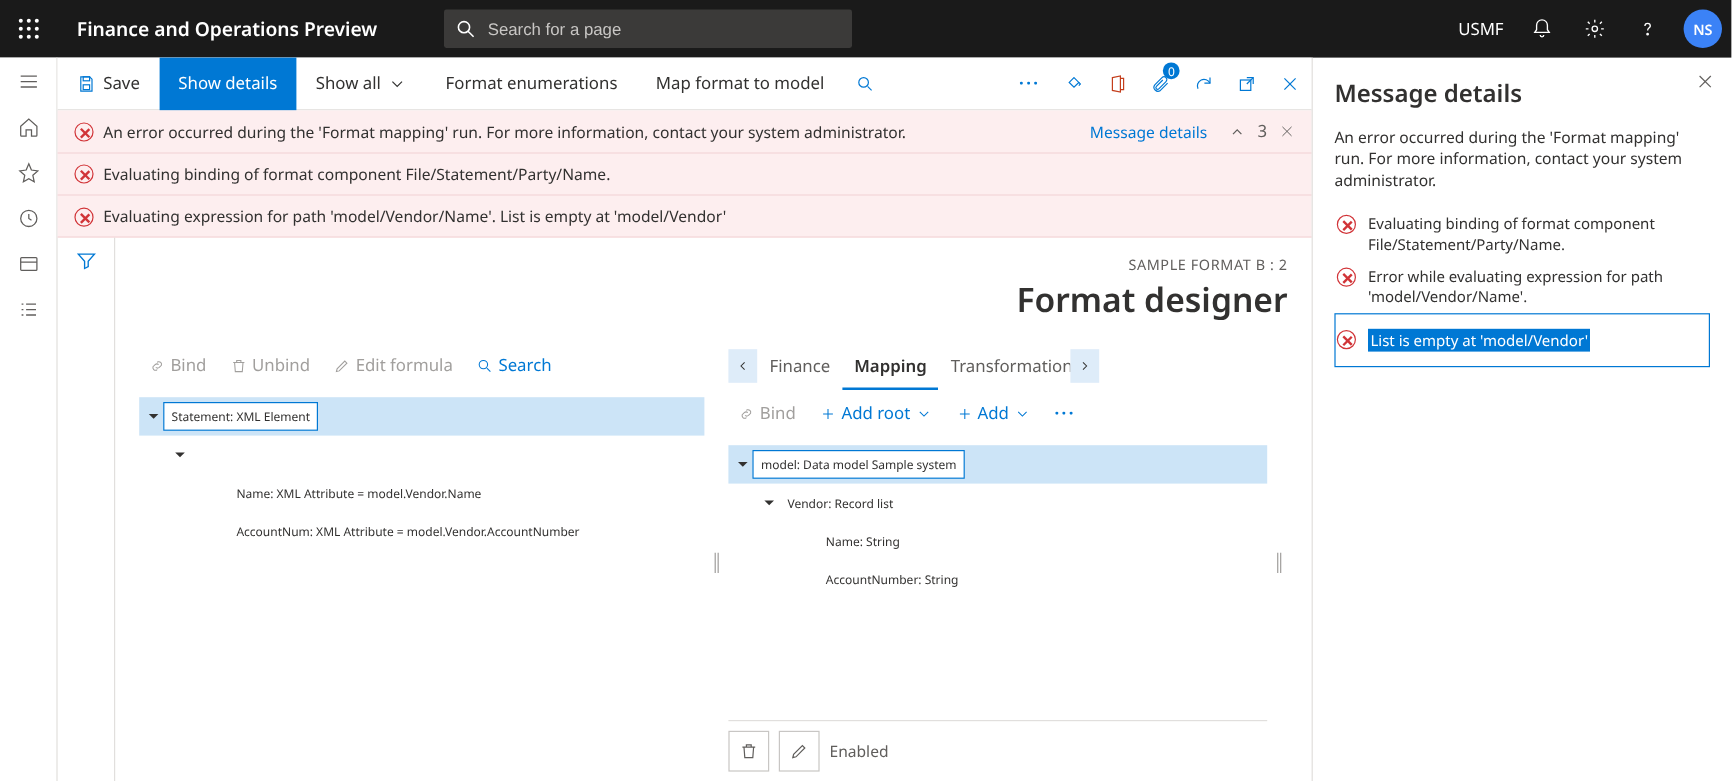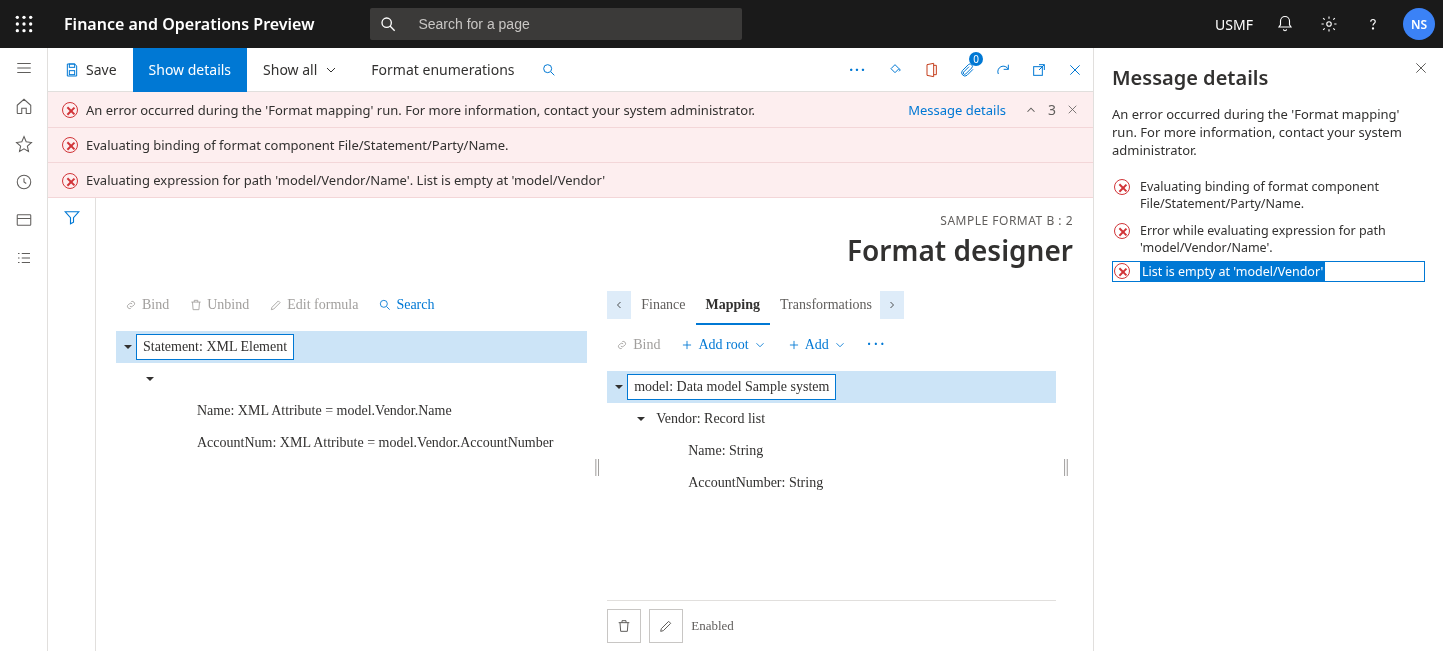--- a/index.html
+++ b/index.html
@@ -13,21 +13,21 @@
     --sel:#cce4f7;
     --border:#e1dfdd;
   }
   *{box-sizing:border-box;}
   body{margin:0;font-family:"Segoe UI",system-ui,sans-serif;font-size:14px;color:#323130;background:#fff;width:1443px;height:651px;overflow:hidden;}
   
   .top{height:48px;background:var(--bg-dark);color:#fff;display:flex;align-items:center;}
   .waffle{width:48px;height:48px;display:flex;align-items:center;justify-content:center;}
   .waffle svg{width:20px;height:20px;fill:#fff;}
   .app-title{font-weight:600;font-size:16px;padding:0 16px;}
-  .search{display:flex;align-items:center;background:#3b3a39;height:32px;border-radius:2px;margin-left:40px;width:372px;padding:0 10px;color:#c8c6c4;gap:12px;}
+  .search{display:flex;align-items:center;background:#3b3a39;height:32px;border-radius:2px;margin-left:40px;width:340px;padding:0 10px;color:#c8c6c4;}
   .search svg{width:16px;height:16px;fill:#fff;flex:0 0 auto;margin-right:8px;}
   .search input{background:transparent;border:0;color:#fff;font-size:14px;outline:none;flex:1;}
   .search input::placeholder{color:#c8c6c4;}
   .top-spacer{flex:1;}
   .top-right{display:flex;align-items:center;height:48px;}
   .top-right .slot{width:44px;height:48px;display:flex;align-items:center;justify-content:center;color:#fff;}
   .top-right svg{width:18px;height:18px;fill:none;stroke:#fff;stroke-width:1.5;}
   .company{padding:0 10px;font-size:14px;}
   .avatar{width:32px;height:32px;border-radius:50%;background:#3b82f6;color:#fff;display:flex;align-items:center;justify-content:center;font-size:12px;font-weight:600;margin:0 8px;}
   
@@ -57,54 +57,54 @@
   .err-link{color:var(--blue);font-size:13px;margin-right:10px;}
   .err-ctrl{display:flex;align-items:center;gap:10px;color:#605e5c;}
   .chev-up{width:14px;height:14px;}
   
   .body{flex:1;display:flex;min-height:0;}
   .filter-col{width:48px;border-right:1px solid var(--border);display:flex;justify-content:center;padding-top:10px;}
   .filter-col svg{width:18px;height:18px;stroke:var(--blue);fill:none;stroke-width:1.5;}
   .designer{flex:1;padding:14px 20px 0 20px;display:flex;flex-direction:column;min-width:0;text-align:right;}
   .crumb{font-size:12px;color:#605e5c;letter-spacing:.5px;}
   .page-title{font-size:28px;font-weight:600;margin:2px 0 16px 0;}
-  .panes{flex:1;display:flex;gap:3px;min-height:0;font-family:Liberation Serif, serif;}
+  .panes{flex:1;display:flex;gap:3px;min-height:0;}
   .pane{display:flex;flex-direction:column;min-width:0;}
   .pane.left{flex:1.05;}
   .pane.right{flex:1;position:relative;}
   .splitter{width:14px;display:flex;align-items:center;justify-content:center;color:#a19f9d;}
   .toolbar{display:flex;align-items:center;gap:4px;height:40px;border-bottom:1px solid transparent;}
   .tbtn{display:flex;align-items:center;gap:4px;padding:0 8px;height:32px;color:#a19f9d;}
   .tbtn.en{color:var(--blue);}
   .tbtn svg{width:14px;height:14px;stroke:currentColor;fill:none;stroke-width:1.5;}
   .tabs{display:flex;align-items:center;height:40px;position:relative;}
   .tabs .tab{padding:0 10px;color:#605e5c;display:flex;align-items:center;height:40px;}
   .tabs .tab.active{color:#323130;font-weight:600;box-shadow:inset 0 -2px 0 var(--blue);}
   .tab-nav{width:24px;height:28px;background:var(--blue-light);display:flex;align-items:center;justify-content:center;color:#323130;}
-  .tree{padding-top:6px;font-size:14px;}
+  .tree{padding-top:6px;font-size:10px;}
   .node{display:flex;align-items:center;height:32px;}
   .node .tw{width:16px;height:16px;display:flex;align-items:center;justify-content:center;color:#323130;}
   .node-label{padding:4px 6px;border:1px solid transparent;}
   .node.sel{background:var(--sel);}
   .node.sel .node-label{border:1px solid var(--blue);background:#fff;}
   .ind0{padding-left:4px;}
   .ind1{padding-left:26px;}
   .ind2{padding-left:58px;}
   .bottom-props{display:flex;align-items:center;gap:8px;border-top:1px solid var(--border);padding:8px 0;margin-top:auto;}
   .sq{width:34px;height:34px;border:1px solid #c8c6c4;display:flex;align-items:center;justify-content:center;}
   .sq svg{width:16px;height:16px;stroke:#605e5c;fill:none;stroke-width:1.5;}
   .prop-lbl{color:#605e5c;font-size:13px;}
   
   .details{width:350px;border-left:1px solid var(--border);padding:16px 18px;position:relative;flex:0 0 auto;overflow:auto;}
   .details .close{position:absolute;top:12px;right:14px;width:16px;height:16px;}
   .details h2{font-size:20px;font-weight:600;margin:0 0 14px 0;}
   .details p{font-size:13px;margin:0 0 14px 0;}
   .d-item{display:flex;gap:10px;font-size:12.5px;padding:5px 2px;align-items:flex-start;}
   .d-item .err-ic{margin-top:1px;}
-  .d-item.sel{border:1px solid var(--blue);padding:0 1px;}
+  .d-item.sel{border:1px solid var(--blue);padding:12px 1px;}
   .d-item.sel span.t{background:var(--blue);color:#fff;padding:1px 2px;}
   .xicon{width:13px;height:13px;stroke:#605e5c;stroke-width:1.5;fill:none;}
   .chev{width:12px;height:12px;stroke:currentColor;stroke-width:1.7;fill:none;}
   .tw svg{width:10px;height:10px;fill:#323130;}
   .more-dots{letter-spacing:2px;color:var(--blue);font-weight:700;}
 </style>
 </head>
 <body>
 
 <div class="top">
@@ -216,20 +216,23 @@
         </div>
       <div class="cmd">
           <span>Show all</span>
           <svg class="chev" viewBox="0 0 24 24">
             <path d="M6 9l6 6 6-6"></path>
           </svg>
         </div>
       <div class="cmd">
           <span>Format enumerations</span>
         </div>
+      <div class="cmd">
+          <span>Map format to model</span>
+        </div>
       <div class="cmd icononly">
           <svg viewBox="0 0 24 24" style="stroke:var(--blue)">
             <circle cx="10" cy="10" r="6"></circle>
             <line x1="15" y1="15" x2="20" y2="20"></line>
           </svg>
         </div>
       <div class="cmd-spacer"></div>
       <div class="cmd icononly">
           <span class="more-dots">···</span>
         </div>

